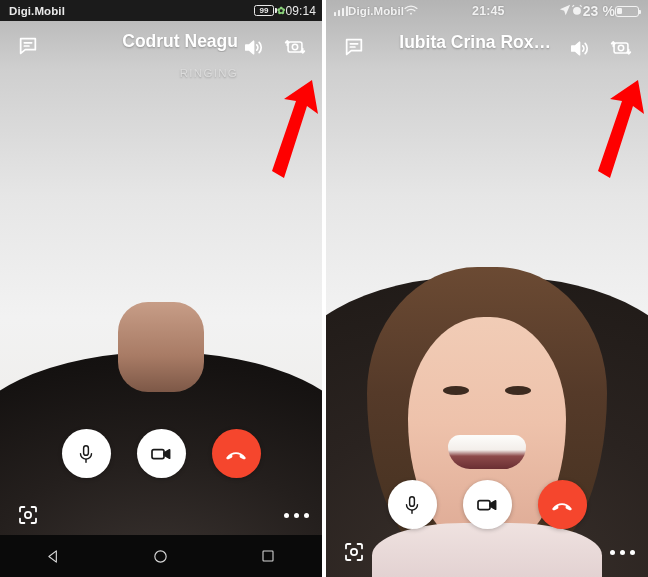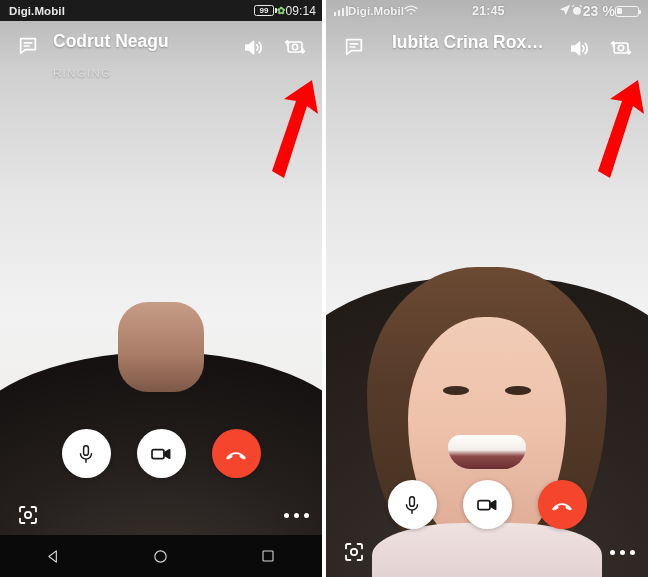--- a/index.html
+++ b/index.html
@@ -116,20 +116,21 @@
     position: absolute; left: 50%; transform: translateX(-50%); bottom: 0;
     width: 230px; height: 54px; border-radius: 40% 40% 0 0 / 60% 60% 0 0;
     background: linear-gradient(180deg, #efe2e0 0%, #e3d2d2 100%);
   }
 
   
   .callheader {
     position: absolute; left: 0; right: 0; z-index: 20;
     display: flex; align-items: flex-start;
     padding: 10px 12px 0 13px;
+    text-align: right;
   }
   .callheader.android { top: 21px; }
   .callheader.ios     { top: 22px; gap: 13px; }
   .hdr-icon { flex: 0 0 auto; width: 30px; height: 30px; display: flex; align-items: center; justify-content: center; }
   .hdr-mid { flex: 1 1 auto; min-width: 0; padding-left: 10px; }
   .callee {
     color: #ffffff; font-weight: bold; font-size: 17.5px; line-height: 21px;
     white-space: nowrap; overflow: hidden; text-overflow: clip;
     text-shadow: 0 1px 2px rgba(0,0,0,.28);
   }

